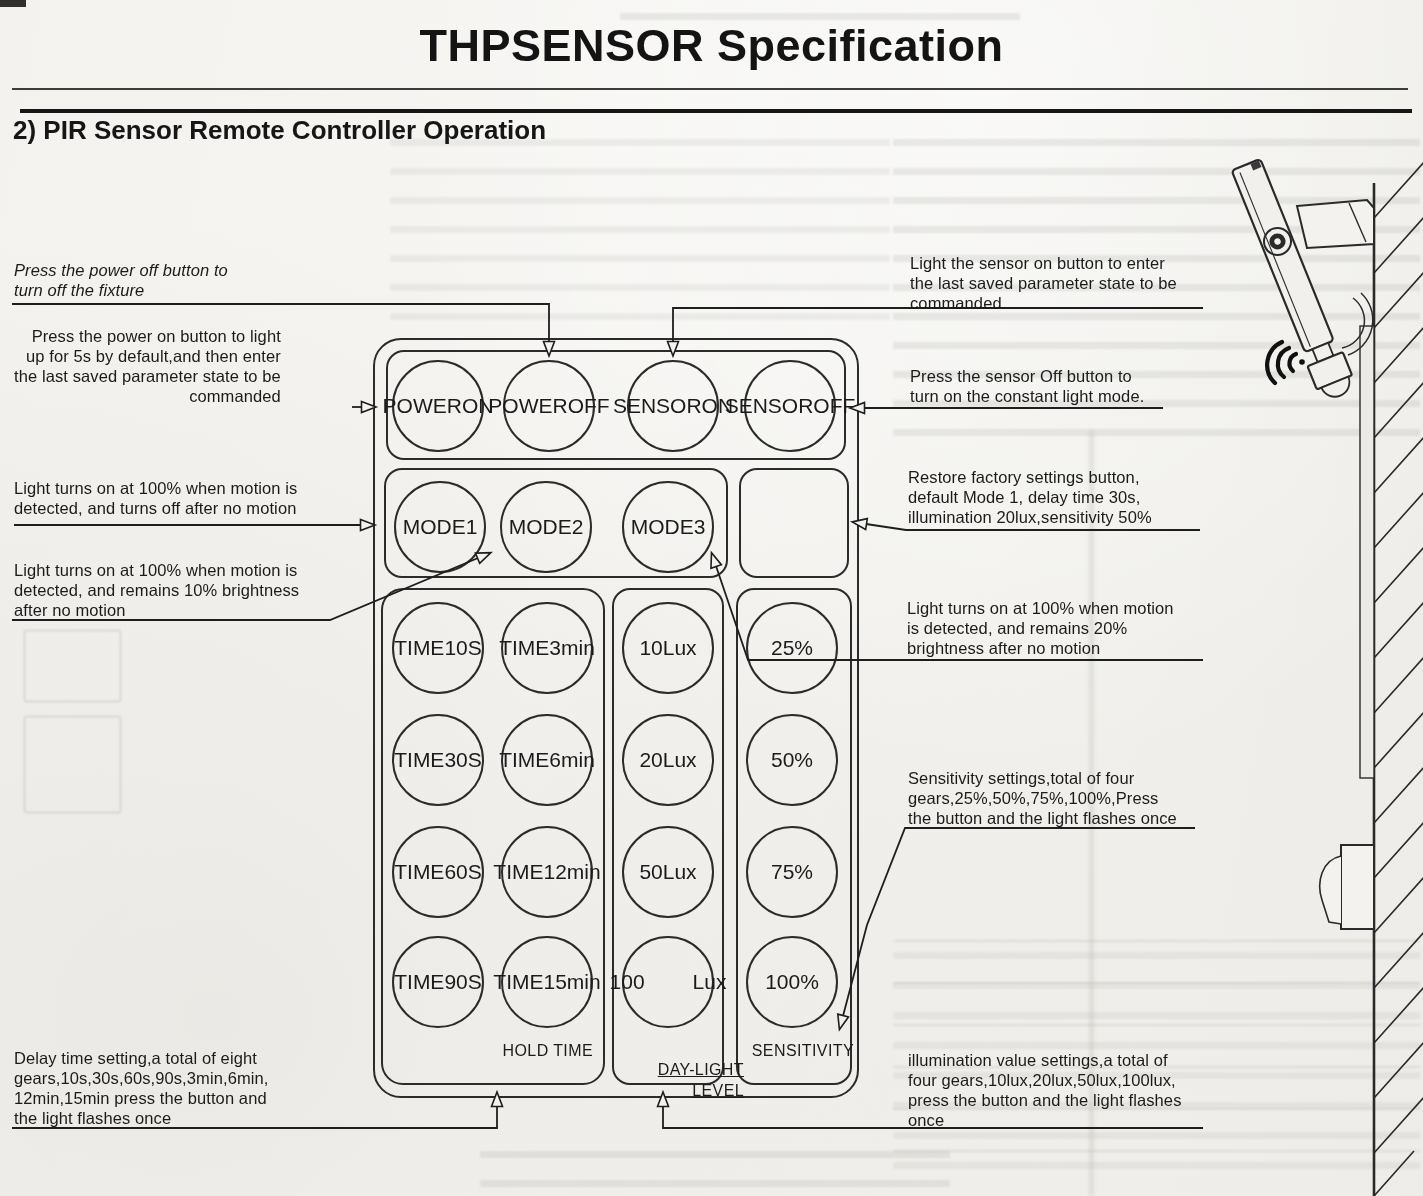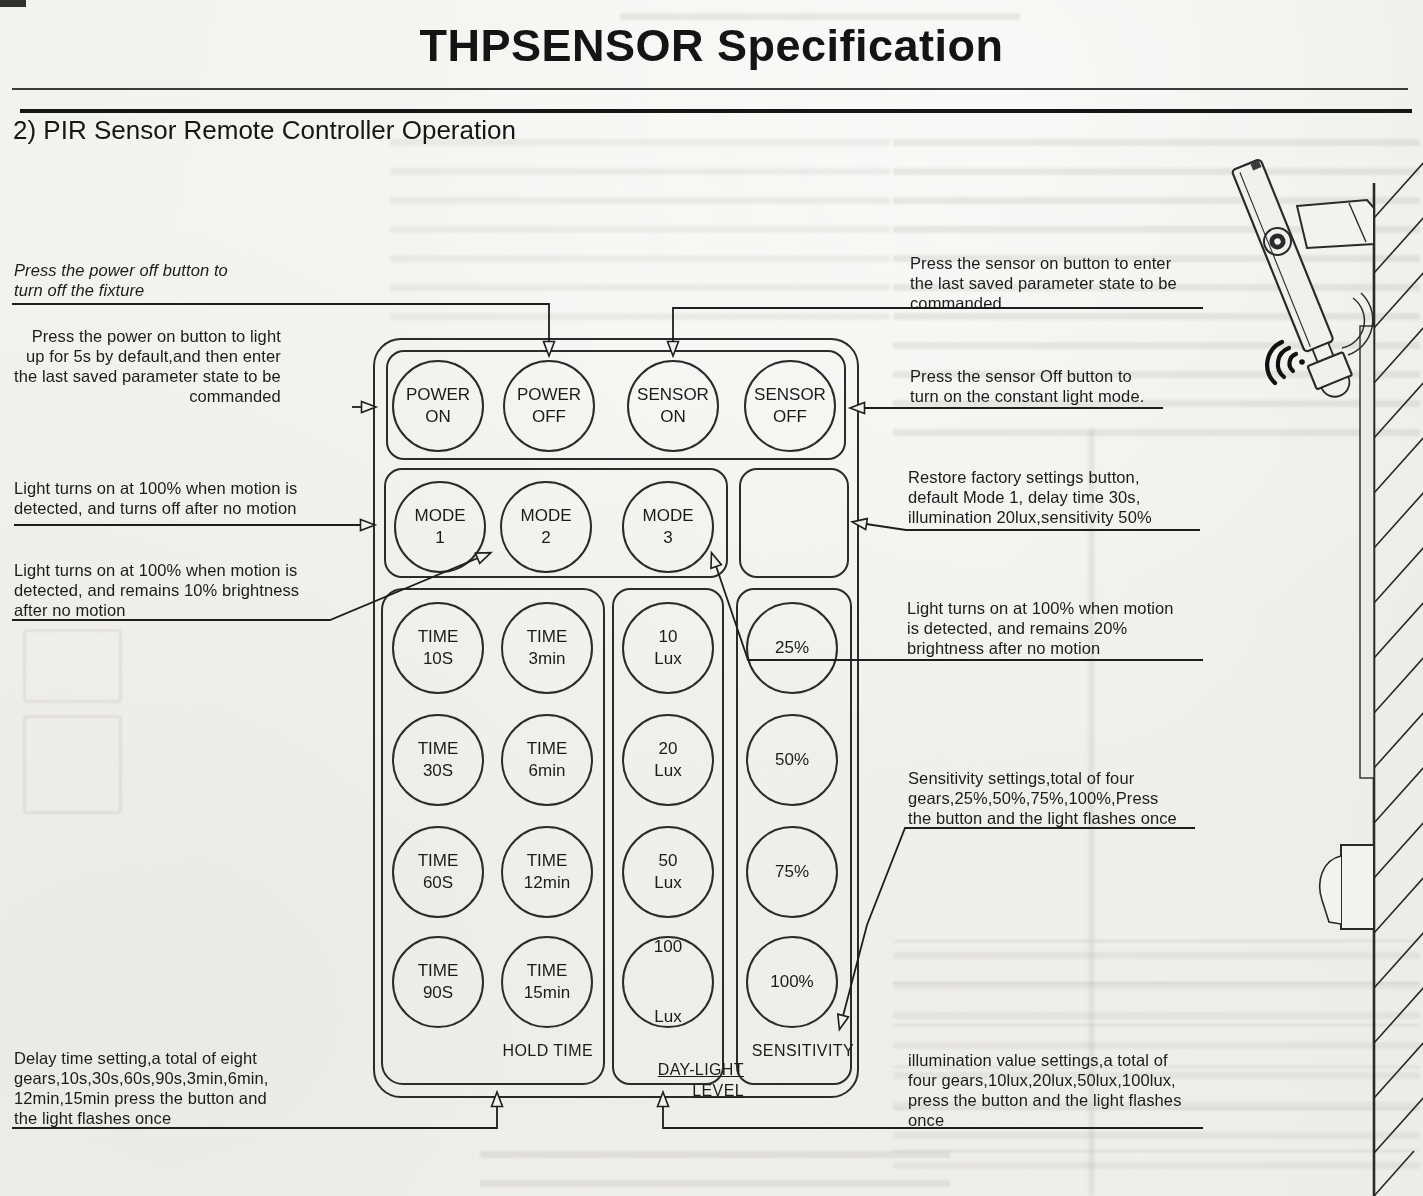--- a/index.html
+++ b/index.html
@@ -9,30 +9,30 @@
     background:
       radial-gradient(ellipse at 70% 8%, rgba(255,255,255,.55), transparent 45%),
       radial-gradient(ellipse at 15% 85%, rgba(215,213,206,.35), transparent 55%),
       linear-gradient(100deg,#f3f2ef 0%, #f6f5f2 40%, #f0efeb 75%, #edece8 100%);
   }
   .abs{position:absolute;}
   
   .title{left:0; top:20px; width:100%; text-align:center; font-size:45px; font-weight:bold; letter-spacing:0.5px; color:#141414;}
   .rule-thin{left:12px; top:88px; width:1396px; height:2px; background:#3c3c3c;}
   .rule-thick{left:20px; top:109px; width:1392px; height:4px; background:#161616;}
-  .section{left:13px; top:115px; font-size:26px; font-weight:normal; color:#161616;}
+  .section{left:13px; top:115px; font-size:26px; font-weight:bold; color:#161616;}
   
   .ann{font-size:16.5px; line-height:20px; white-space:pre-line; letter-spacing:0.1px; color:#1b1b1b;}
   
   .box{position:absolute; border:2.5px solid #2b2b2b; border-radius:18px; box-sizing:border-box;}
   .btn{
     position:absolute; width:92px; height:92px; box-sizing:border-box;
     border:2.3px solid #2b2b2b; border-radius:50%;
-    display:flex; flex-direction:column; align-items:center; justify-content:center;
-    font-size:17px; line-height:22px; text-align:center; color:#1b1b1b;
+    display:flex; flex-direction:row; align-items:center; justify-content:center;
+    font-size:21px; line-height:22px; text-align:center; color:#1b1b1b;
   }
   .btn.small{width:86px; height:86px;}
   .grp-label{position:absolute; font-size:16px; letter-spacing:.4px; text-align:right; white-space:pre-line; line-height:21px; color:#1b1b1b;}
   
   .bleed{
     position:absolute; filter:blur(1.3px); opacity:.55; border-radius:3px;
     background:repeating-linear-gradient(180deg, transparent 0 11px, rgba(148,146,139,.30) 11px 18px, transparent 18px 29px);
   }
   .bleed.table{
     background:
@@ -227,21 +227,21 @@
   <div class="abs ann" style="left:14px;top:478px;">Light turns on at 100% when motion is
 detected, and turns off after no motion</div>
   <div class="abs ann" style="left:14px;top:560px;">Light turns on at 100% when motion is
 detected, and remains 10% brightness
 after no motion</div>
   <div class="abs ann" style="left:14px;top:1048px;">Delay time setting,a total of eight
 gears,10s,30s,60s,90s,3min,6min,
 12min,15min press the button and
 the light flashes once</div>
 
-  <div class="abs ann" style="left:910px;top:253px;">Press the sensor on button to enter
+  <div class="abs ann" style="left:910px;top:253px;">Light the sensor on button to enter
 the last saved parameter state to be
 commanded</div>
   <div class="abs ann" style="left:910px;top:366px;">Press the sensor Off button to
 turn on the constant light mode.</div>
   <div class="abs ann" style="left:908px;top:467px;">Restore factory settings button,
 default Mode 1, delay time 30s,
 illumination 20lux,sensitivity 50%</div>
   <div class="abs ann" style="left:907px;top:598px;">Light turns on at 100% when motion
 is detected, and remains 20%
 brightness after no motion</div>

